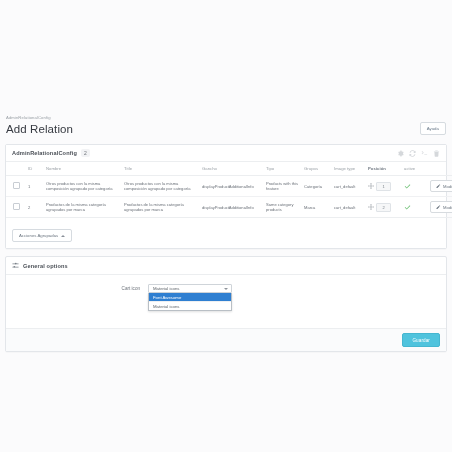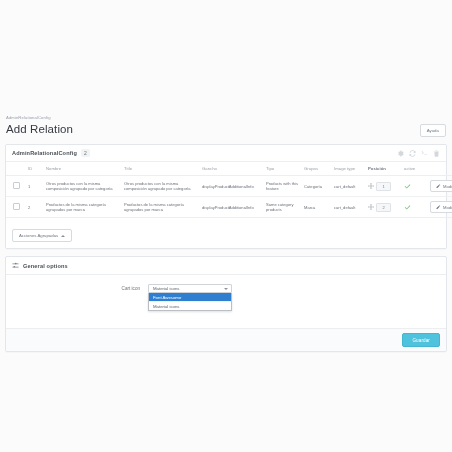--- a/index.html
+++ b/index.html
@@ -8,21 +8,21 @@
     background:#ffffff;
     font-family:"Liberation Sans",sans-serif;
     color:#555b62;
     -webkit-font-smoothing:antialiased;
   }
   .page{position:relative;width:452px;height:452px;background:#fbfbfc;}
   .content{position:absolute;left:0;top:115px;width:452px;}
 
   
   .breadcrumb{font-size:4.2px;color:#9aa0a6;letter-spacing:.1px;padding:0 6px 1px 6px;line-height:6px;}
-  .page-title-row{display:flex;align-items:flex-end;justify-content:space-between;padding:0 6px;}
+  .page-title-row{display:flex;align-items:flex-start;justify-content:space-between;padding:0 6px;}
   .page-title{font-size:11.5px;font-weight:400;color:#363a41;line-height:15px;margin:0;letter-spacing:.1px;}
   .btn-help{
     font-size:4.4px;color:#6c7c8c;background:#ffffff;border:1px solid #d6dbe0;
     border-radius:2px;padding:3px 6px;line-height:5px;cursor:pointer;white-space:nowrap;
   }
 
   
   .panel{
     background:#ffffff;border:1px solid #e3e6ea;border-radius:2px;
     margin:7px 5px 0 5px;box-shadow:0 1px 0 rgba(0,0,0,0.02);

